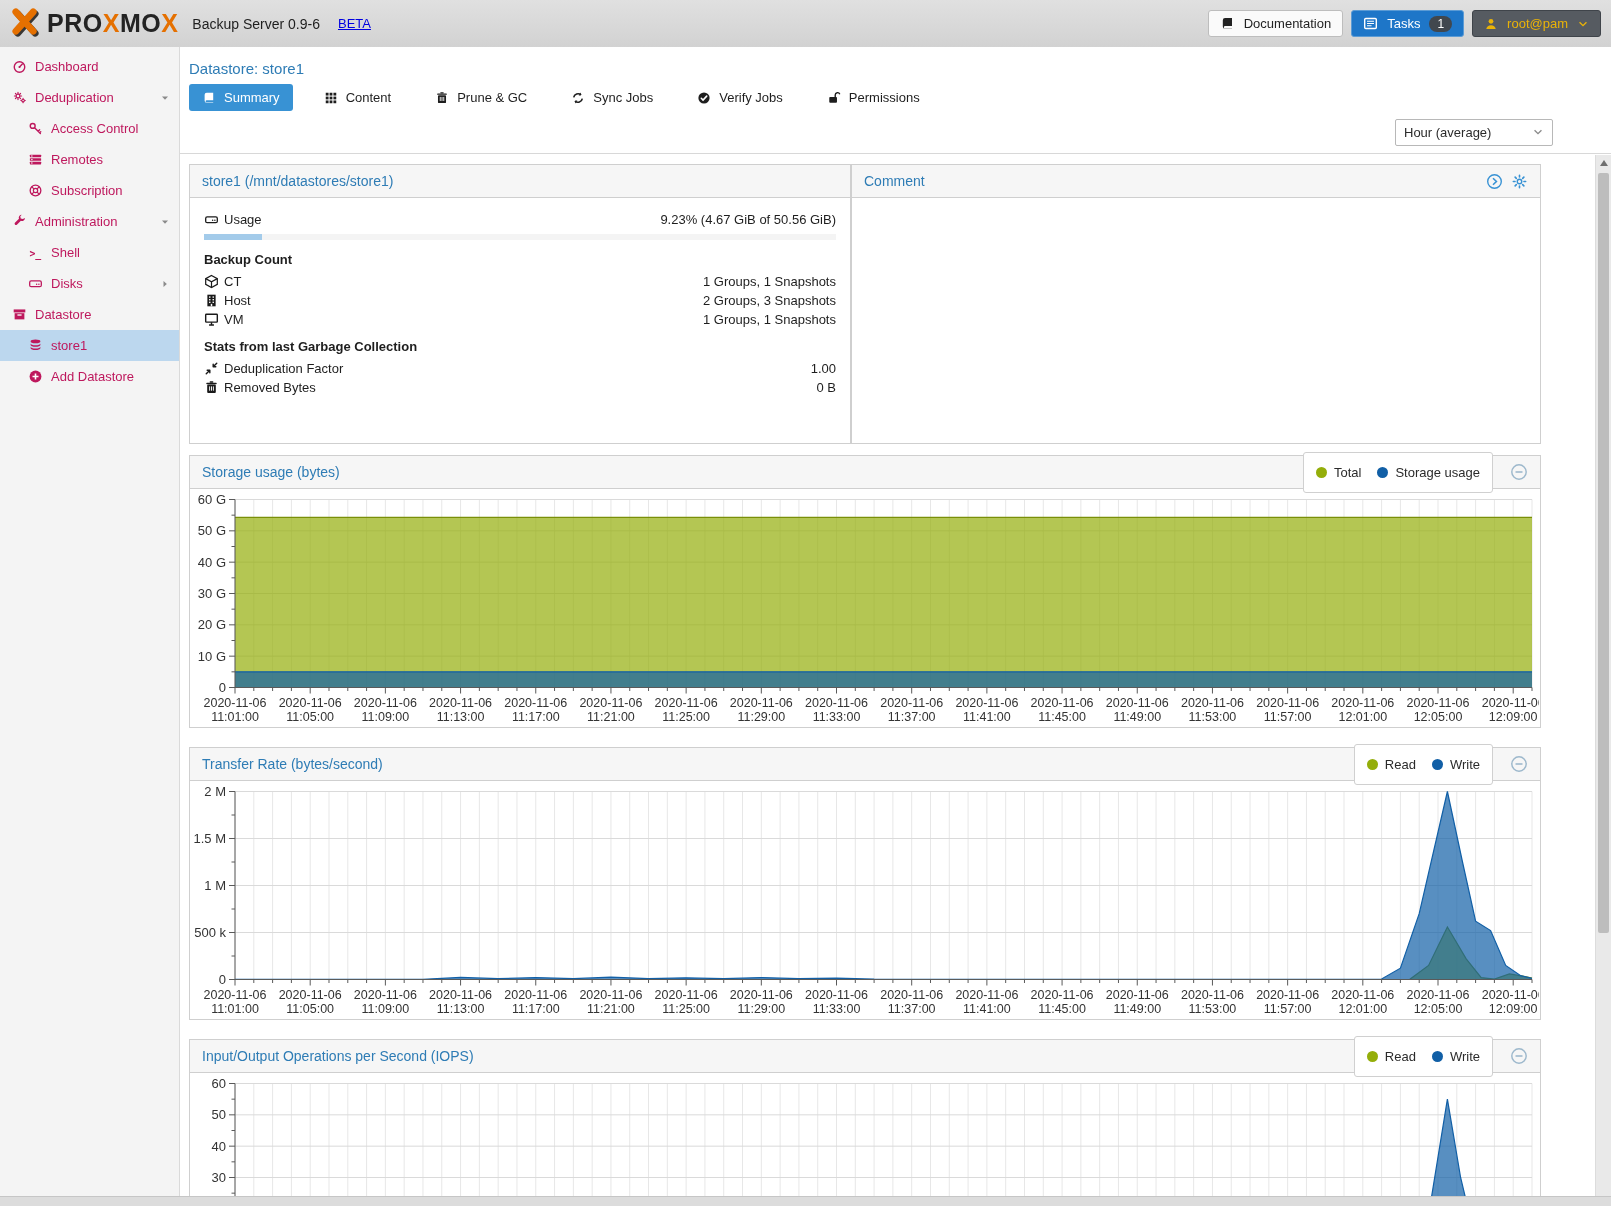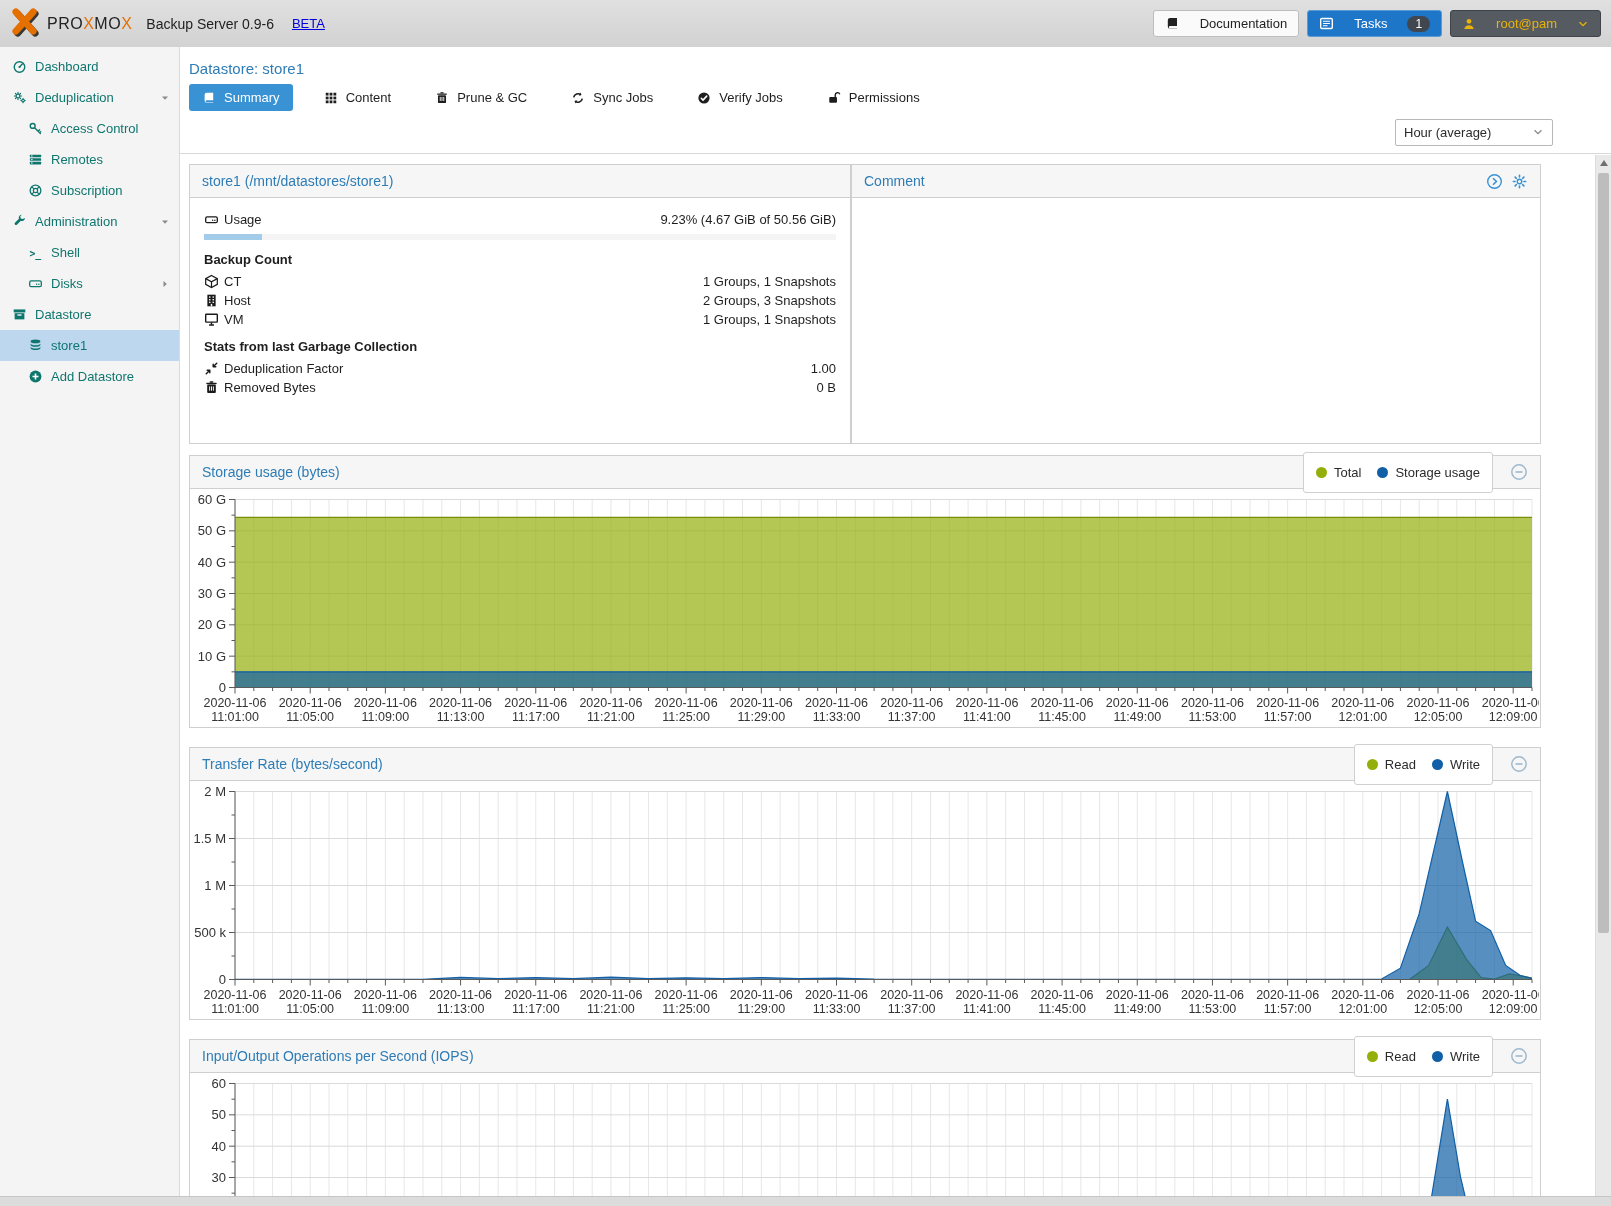--- a/index.html
+++ b/index.html
@@ -3,36 +3,36 @@
 <meta charset="utf-8">
 <style>
 *{box-sizing:border-box;margin:0;padding:0}
 html,body{width:1611px;height:1206px;overflow:hidden;background:#fff;
   font-family:"Liberation Sans",sans-serif;color:#1e1e1e;position:relative}
 .icon{display:inline-flex;align-items:center;justify-content:center;flex:none}
 
 .app-header{height:47px;background:linear-gradient(#e0e0e0,#d2d2d2);display:flex;
   align-items:center;padding:0 10px;position:relative;z-index:5}
 .brand{display:flex;align-items:center;gap:6px}
-.brand-text{font-size:16px;font-weight:normal;letter-spacing:.5px;color:#232323}
+.brand-text{font-size:25px;font-weight:bold;letter-spacing:.5px;color:#232323}
 .brand-text .bx{color:#e57000}
 .product{font-size:14px;color:#1e1e1e;margin-left:8px}
 .beta{font-size:13px;color:#0000e0;text-decoration:underline;margin-left:12px;cursor:pointer}
 .header-actions{margin-left:auto;display:flex;gap:8px;align-items:center}
-.btn{display:inline-flex;align-items:center;gap:20px;height:27px;padding:0 11px;
+.btn{display:inline-flex;align-items:center;gap:9px;height:27px;padding:0 11px;
   border-radius:3px;font-size:13px;cursor:pointer;border:1px solid transparent}
 .btn-light{background:#fafafa;border-color:#bdbdbd;color:#222}
 .btn-primary{background:#1e76c8;border-color:#5b9bd5;color:#fff}
 .btn-dark{background:#565b61;border-color:#3f444a;color:#eab308}
 .badge{background:#41474e;color:#fff;border-radius:9px;padding:1px 8px;font-size:12px}
 
 .app-body{display:flex;height:1159px}
 .sidebar{width:180px;background:#f4f4f4;border-right:1px solid #dadada;padding-top:4px;flex:none}
 .side-item{display:flex;align-items:center;gap:8px;height:31px;padding:0 8px 0 12px;
-  font-size:13px;color:#0f766e;cursor:pointer}
+  font-size:13px;color:#be185d;cursor:pointer}
 .side-item.lvl1{padding-left:28px}
 .side-item.selected{background:#bcd7ee}
 .side-label{white-space:nowrap}
 .expander{margin-left:auto;color:#8a8a8a}
 .content{flex:1;min-width:0}
 .page-title{padding:13px 0 0 9px;font-size:15px;color:#2e7cb5;height:34px}
 .tabbar{display:flex;gap:18px;padding-left:9px;margin-top:3px;height:27px}
 .tab{display:inline-flex;align-items:center;gap:8px;padding:12px 13px;font-size:13px;
   border-radius:3px;color:#1e1e1e;cursor:pointer}
 .tab.active{background:#3892d4;color:#fff}

